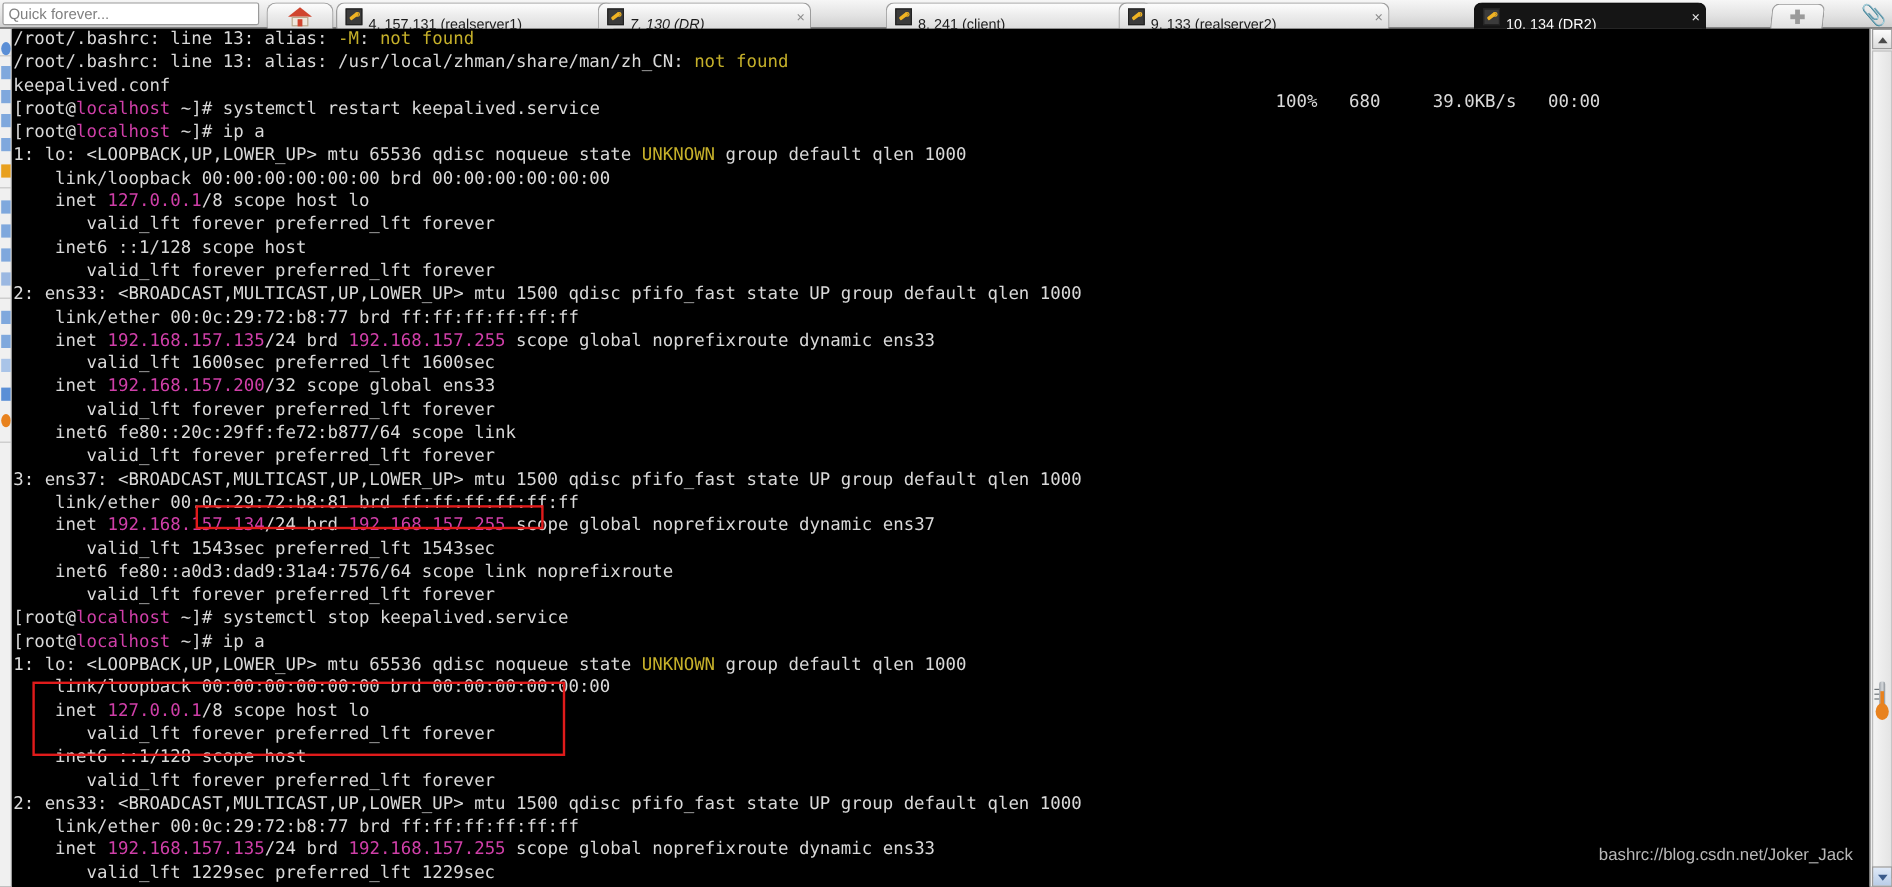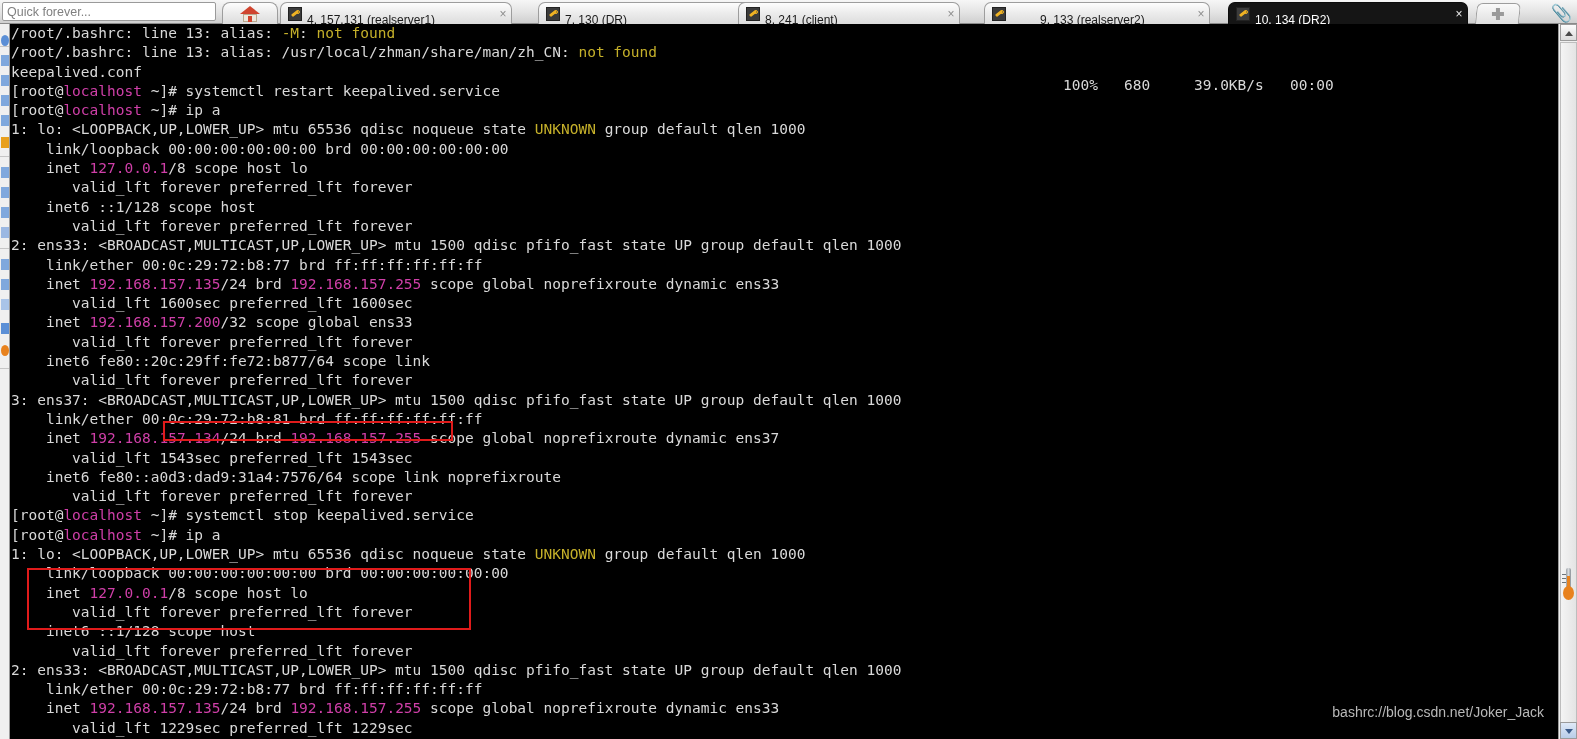--- a/index.html
+++ b/index.html
@@ -308,39 +308,39 @@
         <span class="door"></span>
     </div>
   </div>
 
   <div class="tab" style="left:280px; width:232px;">
     <span class="tabicon"></span>
     <span class="tablabel">4. 157.131 (realserver1)</span>
     <span class="tabclose">×</span>
   </div>
 
-  <div class="tab" style="left:538px; width:222px;">
+  <div class="tab" style="left:498px; width:178px;font-style:italic;">
     <span class="tabicon"></span>
     <span class="tablabel">7. 130 (DR)</span>
     <span class="tabclose">×</span>
   </div>
 
   <div class="tab" style="left:738px; width:222px;">
     <span class="tabicon"></span>
     <span class="tablabel">8. 241 (client)</span>
     <span class="tabclose">×</span>
   </div>
 
-  <div class="tab" style="left:984px; width:226px;gap:29px;">
+  <div class="tab" style="left:932px; width:226px;">
     <span class="tabicon"></span>
     <span class="tablabel">9. 133 (realserver2)</span>
     <span class="tabclose">×</span>
   </div>
 
-  <div class="tab active" style="left:1228px; width:240px;">
+  <div class="tab active" style="left:1228px; width:194px;">
     <span class="tabicon"></span>
     <span class="tablabel">10. 134 (DR2)</span>
     <span class="tabclose">×</span>
   </div>
 
   <div class="newtab-btn" style="left:1476px;">
     <span class="plus"></span>
   </div>
 
   <div class="clip-icon">📎</div>

